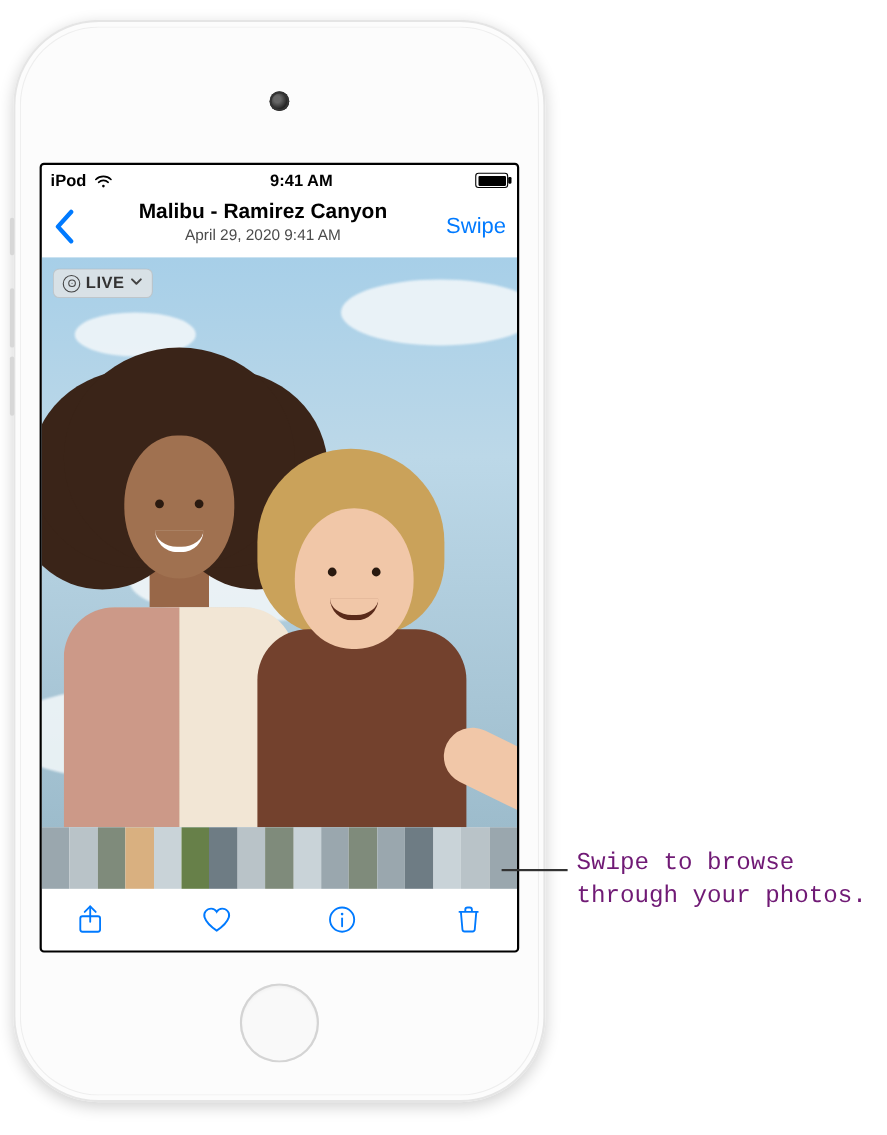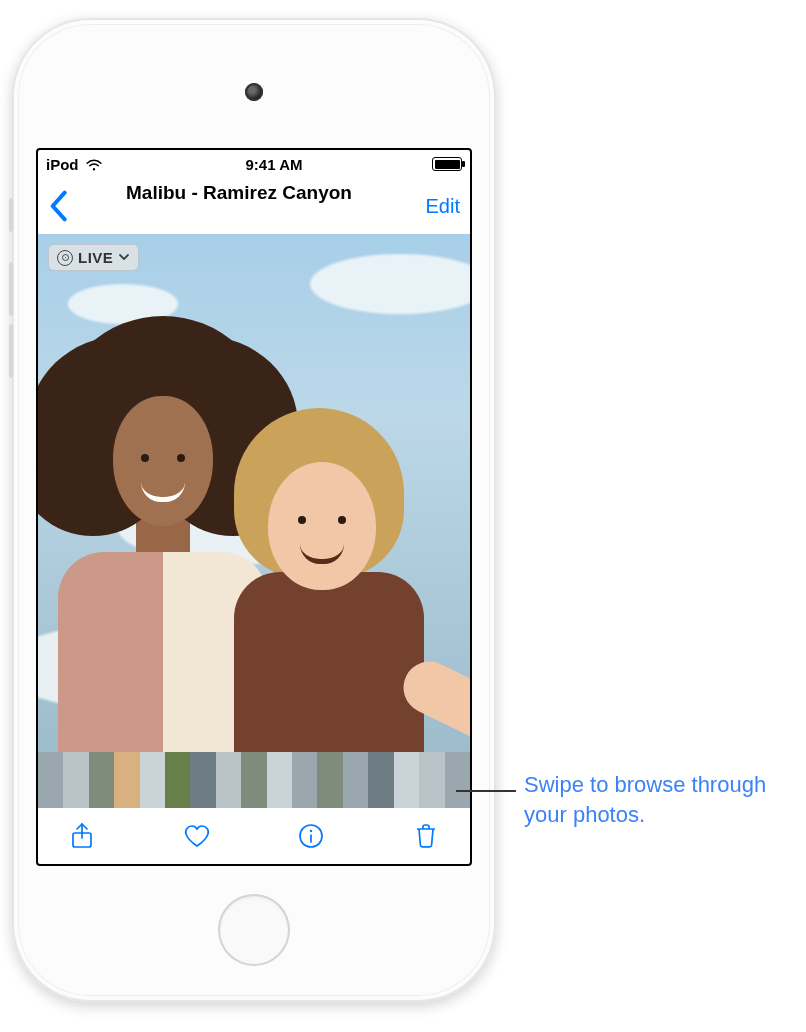--- a/index.html
+++ b/index.html
@@ -218,23 +218,24 @@
       left:500px; top:770px;
       width:296px;
     }
     .callout-line {
       position:absolute;
       left:-44px; top:20px;
       width:60px; height:1.5px; background:#333;
     }
     .callout-text {
       font-size:22px;
-      color:#3b82f6;
+      color:#701a75;
       line-height:1.35;
       padding-left:24px;
+      font-family:Liberation Mono, monospace;
     }
   </style>
 </head>
 <body>
 
 <div class="device">
   <div class="side-btn top"></div>
   <div class="side-btn vol1"></div>
   <div class="side-btn vol2"></div>
   <div class="camera"></div>
@@ -259,22 +260,23 @@
     </div>
 
     <div class="navbar">
       <div class="back-btn">
         <svg viewBox="0 0 14 24">
           <polyline points="12,2 3,12 12,22" stroke="#007aff" stroke-width="3" fill="none" stroke-linecap="round" stroke-linejoin="round"></polyline>
         </svg>
       </div>
       <div class="nav-center">
         <div class="nav-title">Malibu - Ramirez Canyon</div>
-      </div>
-      <div class="edit-btn">Edit</div>
+        <div class="nav-sub">April 29, 2020  9:41 AM</div>
+      </div>
+      <div class="edit-btn">Swipe</div>
     </div>
 
     <div class="photo">
       <div class="cloud c1"></div>
       <div class="cloud c2"></div>
       <div class="cloud c3"></div>
       <div class="cloud c4"></div>
 
       <div class="person p1">
         <div class="hair1">

